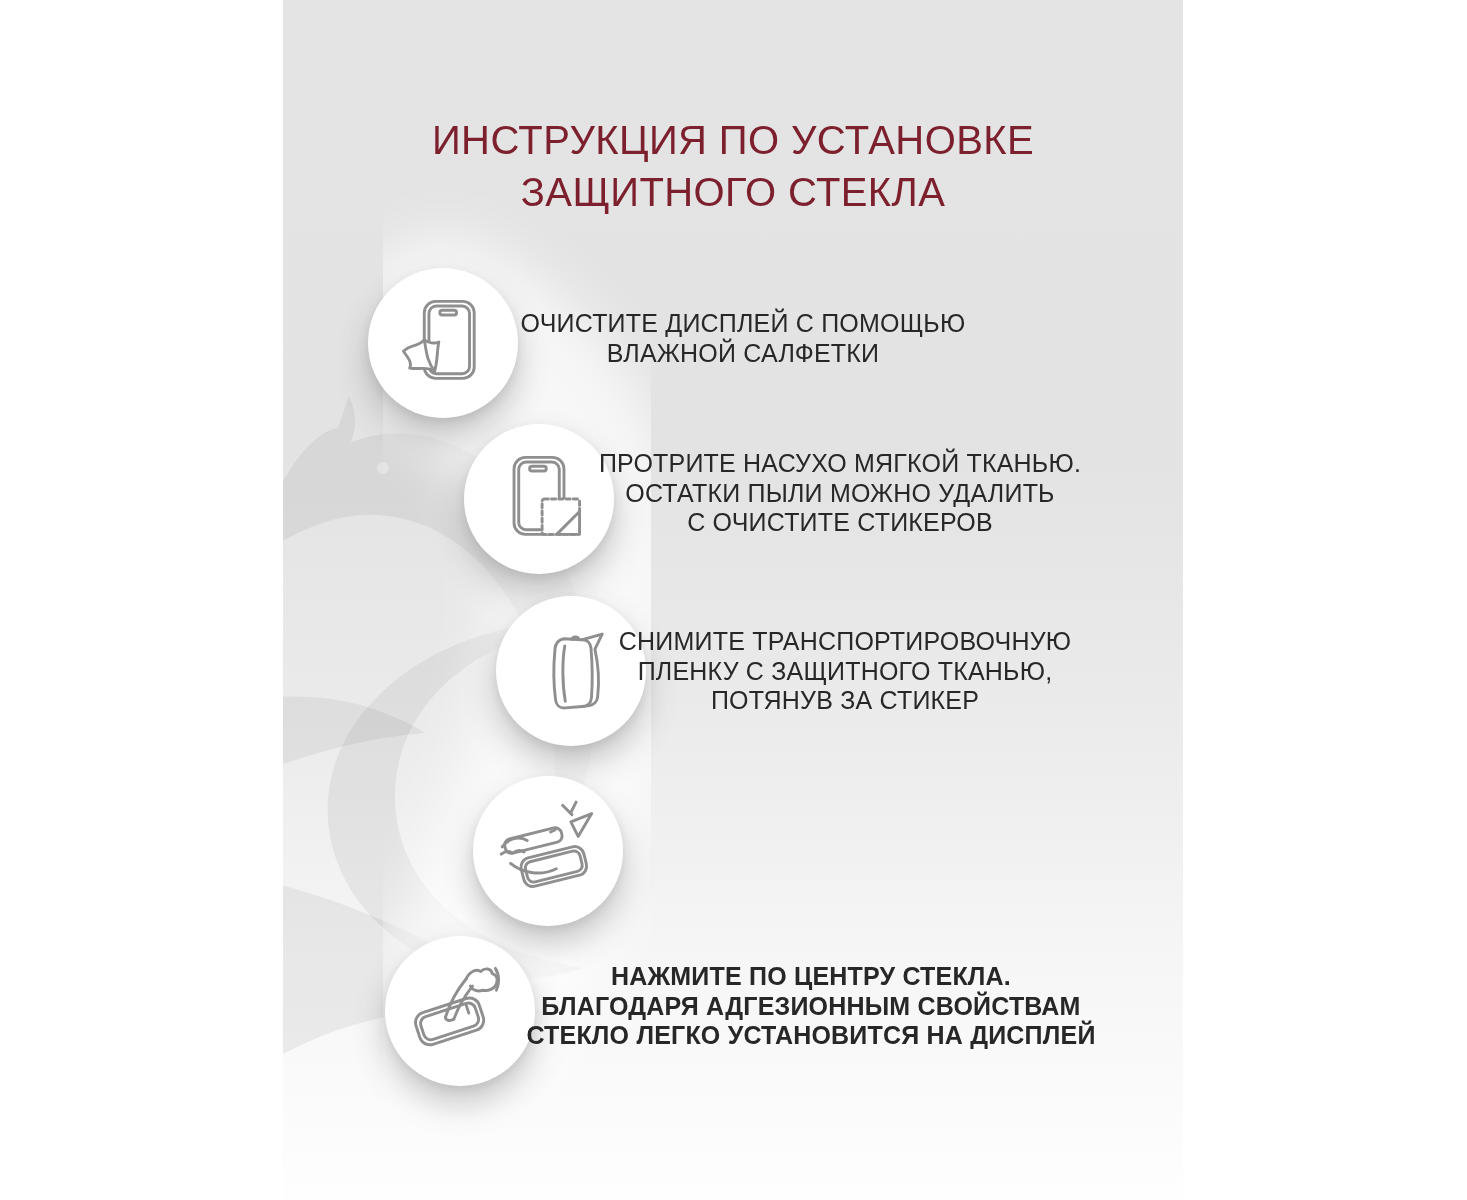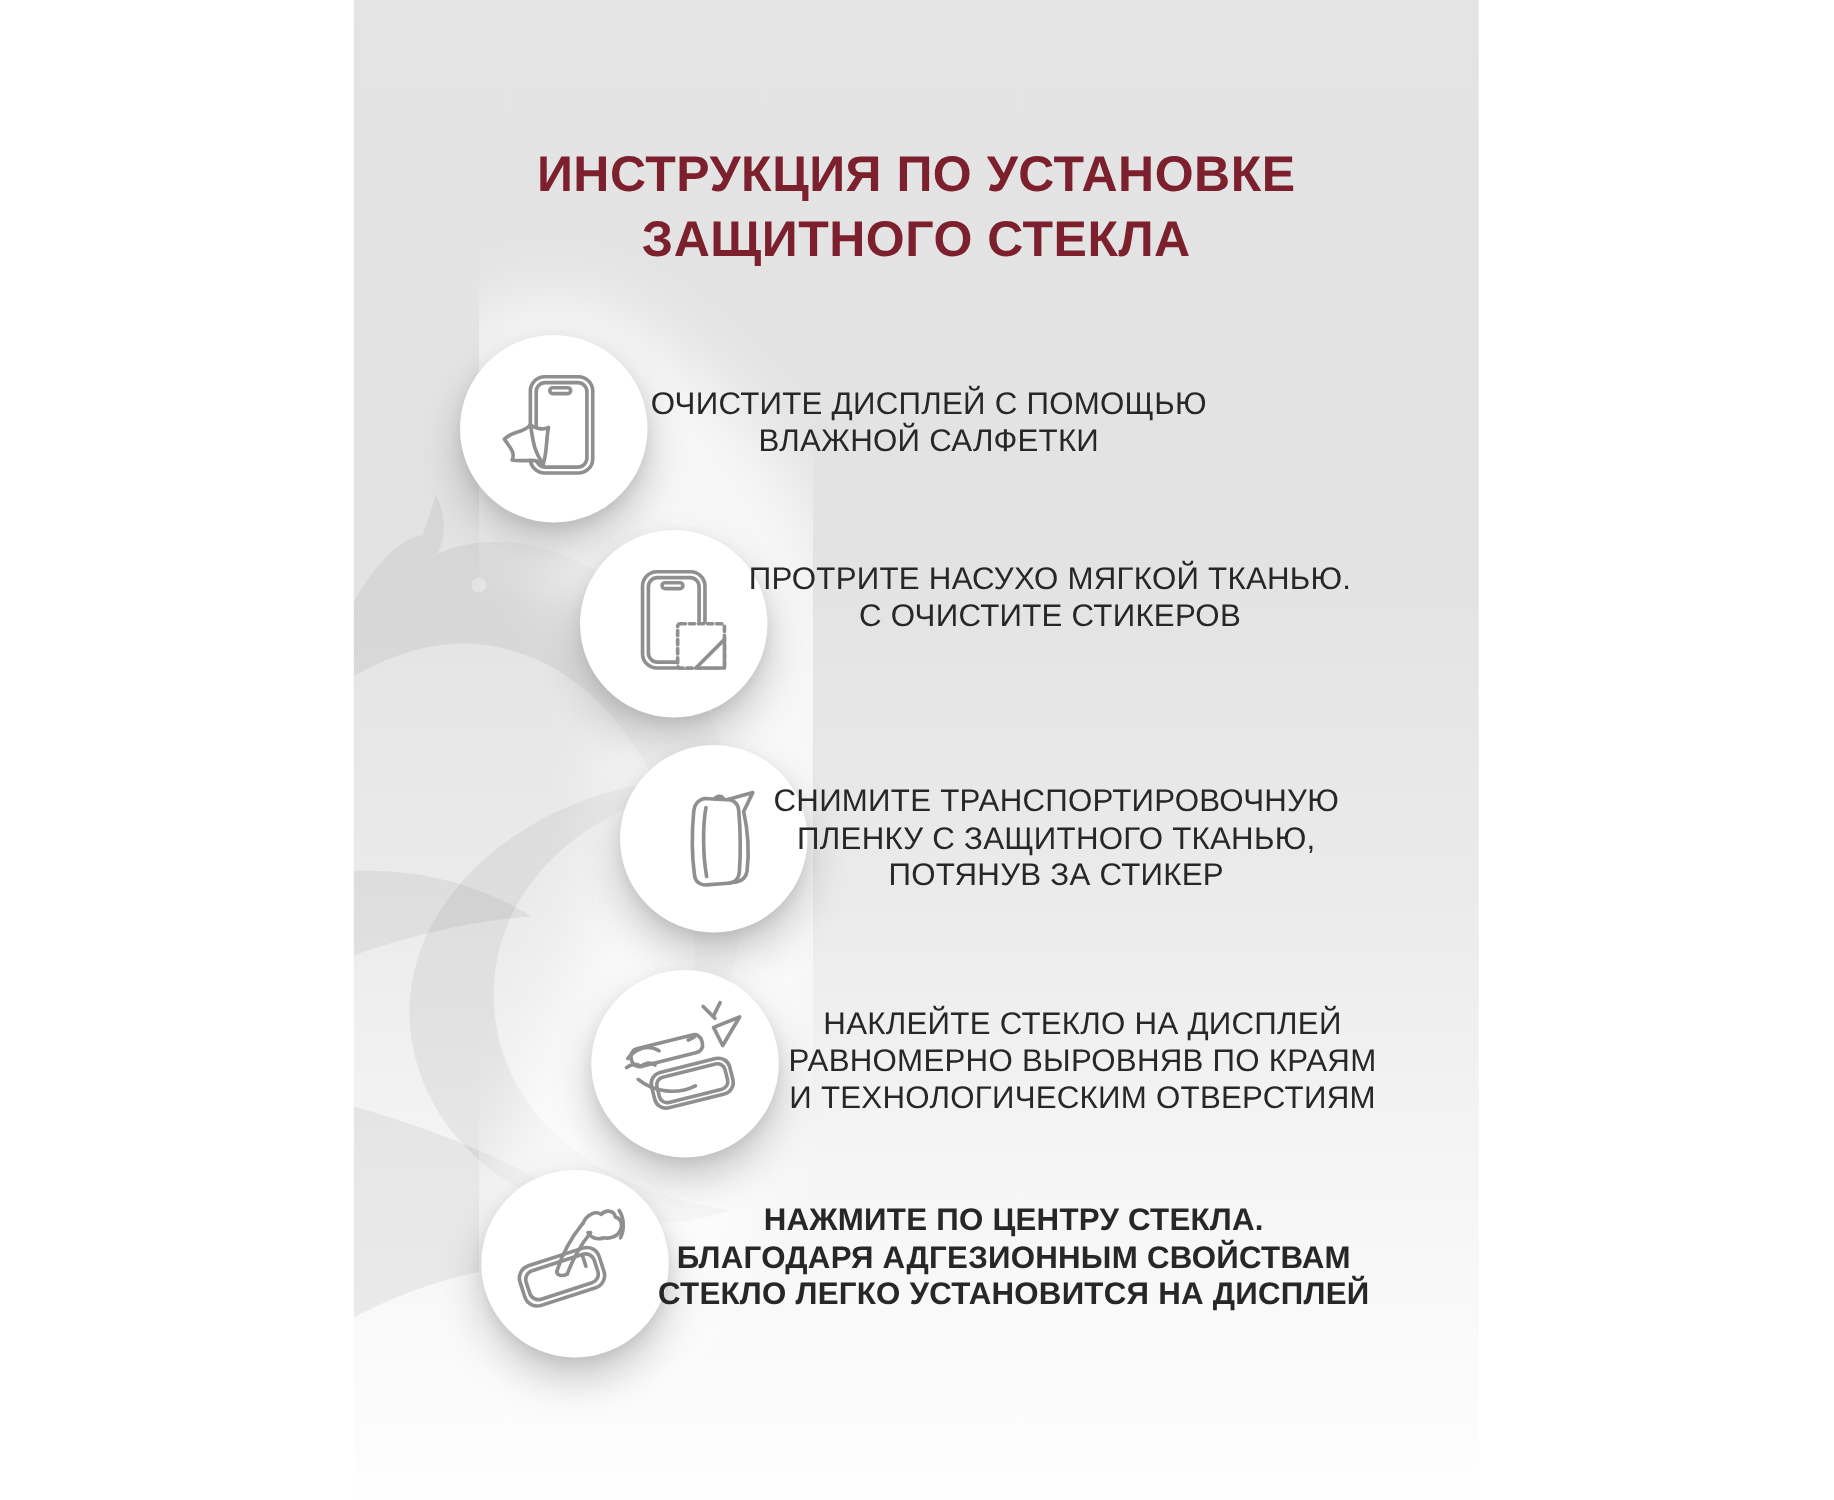--- a/index.html
+++ b/index.html
@@ -7,21 +7,21 @@
     width:1467px;height:1200px;position:relative;background:#ffffff;
     font-family:"Liberation Sans",sans-serif;overflow:hidden;
   }
   .content{
     position:absolute;left:283px;top:0;width:900px;height:1200px;overflow:hidden;
     background:linear-gradient(180deg,#e4e4e4 0%,#e3e3e3 38%,#ebebeb 60%,#f6f6f6 80%,#fefefe 100%);
   }
   .bg-svg{position:absolute;left:0;top:0;width:900px;height:1200px;}
   .title{
     position:absolute;left:0;top:114px;width:900px;text-align:center;
-    color:#7d202e;font-weight:bold;font-size:40px;line-height:52px;letter-spacing:.4px;
+    color:#7d202e;font-weight:normal;font-size:40px;line-height:52px;letter-spacing:.4px;
   }
   .title span{display:block;}
   .circle{
     position:absolute;width:150px;height:150px;border-radius:50%;background:#ffffff;
     box-shadow:0 18px 32px rgba(80,80,80,.30),0 4px 10px rgba(90,90,90,.12);
     display:flex;align-items:center;justify-content:center;
   }
   .circle svg{width:104px;height:104px;}
   .ic{stroke:#8f8f8f;stroke-width:2.8;fill:none;stroke-linecap:round;stroke-linejoin:round;}
   .icf{stroke:#8f8f8f;stroke-width:2.8;fill:#ffffff;stroke-linecap:round;stroke-linejoin:round;}
@@ -92,20 +92,21 @@
     <svg viewBox="0 0 100 100">
       <rect class="ic" x="26" y="10" width="48" height="74" rx="11"></rect>
       <rect class="ic" x="30.5" y="14.5" width="39" height="65" rx="7"></rect>
       <rect class="ic" x="41" y="18.5" width="16" height="4.5" rx="2.2"></rect>
       <rect class="icf" x="53" y="50" width="36" height="34" rx="2" stroke-dasharray="4 3"></rect>
       <path class="icf" d="M67,84 L89,62 L89,84 Z"></path>
     </svg>
   </div>
   <div class="step-text t2">
     <span>ПРОТРИТЕ НАСУХО МЯГКОЙ ТКАНЬЮ.</span>
+    <span>ОСТАТКИ ПЫЛИ МОЖНО УДАЛИТЬ</span>
     <span>С ОЧИСТИТЕ СТИКЕРОВ</span>
   </div>
 
   <div class="circle c3">
     <svg viewBox="0 0 100 100">
       <path class="ic" d="M60.2,20 L80,14.5 L73,29 C76.5,45 77.3,61 75.6,75
                           C75.1,79.3 71.8,82.6 67.5,83.2 L61,84.2"></path>
       <path class="icf" d="M43,19 C38,20 35,24 34.6,29 C33,46 33,62 35.2,78
                            C35.8,83 39.5,86 44.5,85.5 L61,84.2 C66,83.8 69.4,80.5 69.7,75.5
                            C70.8,60 70.6,44 69.2,28 C68.7,23 65.2,19.6 60.2,20 Z"></path>
@@ -127,25 +128,20 @@
         <rect class="icf" x="12" y="30" width="56" height="14" rx="6"></rect>
         <path class="ic" d="M58,33 L63,32"></path>
       </g>
       <path class="icf" d="M72,22 L92,14 L79,36 Z"></path>
       <path class="ic" d="M64,6 L73,15 M77,3 L72,13"></path>
       <path class="ic" d="M6,46 C12,38 22,35 30,40"></path>
       <path class="ic" d="M5,53 C9,50 13,50 16,52 C20,49 24,49 27,51"></path>
       <path class="ic" d="M14,62 C26,72 44,74 58,67"></path>
     </svg>
   </div>
-  <div class="step-text t4">
-    <span>НАКЛЕЙТЕ СТЕКЛО НА ДИСПЛЕЙ</span>
-    <span>РАВНОМЕРНО ВЫРОВНЯВ ПО КРАЯМ</span>
-    <span>И ТЕХНОЛОГИЧЕСКИМ ОТВЕРСТИЯМ</span>
-  </div>
 
   <div class="circle c5">
     <svg viewBox="0 0 100 100">
       <g transform="rotate(-18 40 60)">
         <rect class="icf" x="8" y="44" width="64" height="32" rx="10"></rect>
         <rect class="ic" x="12.5" y="48.5" width="55" height="23" rx="7"></rect>
         <path class="ic" d="M60,50 L60,58"></path>
       </g>
       <path class="ic" d="M36,56 C40,43 47,30 56,19"></path>
       <path class="ic" d="M44,58 C48,47 54,36 62,26"></path>

